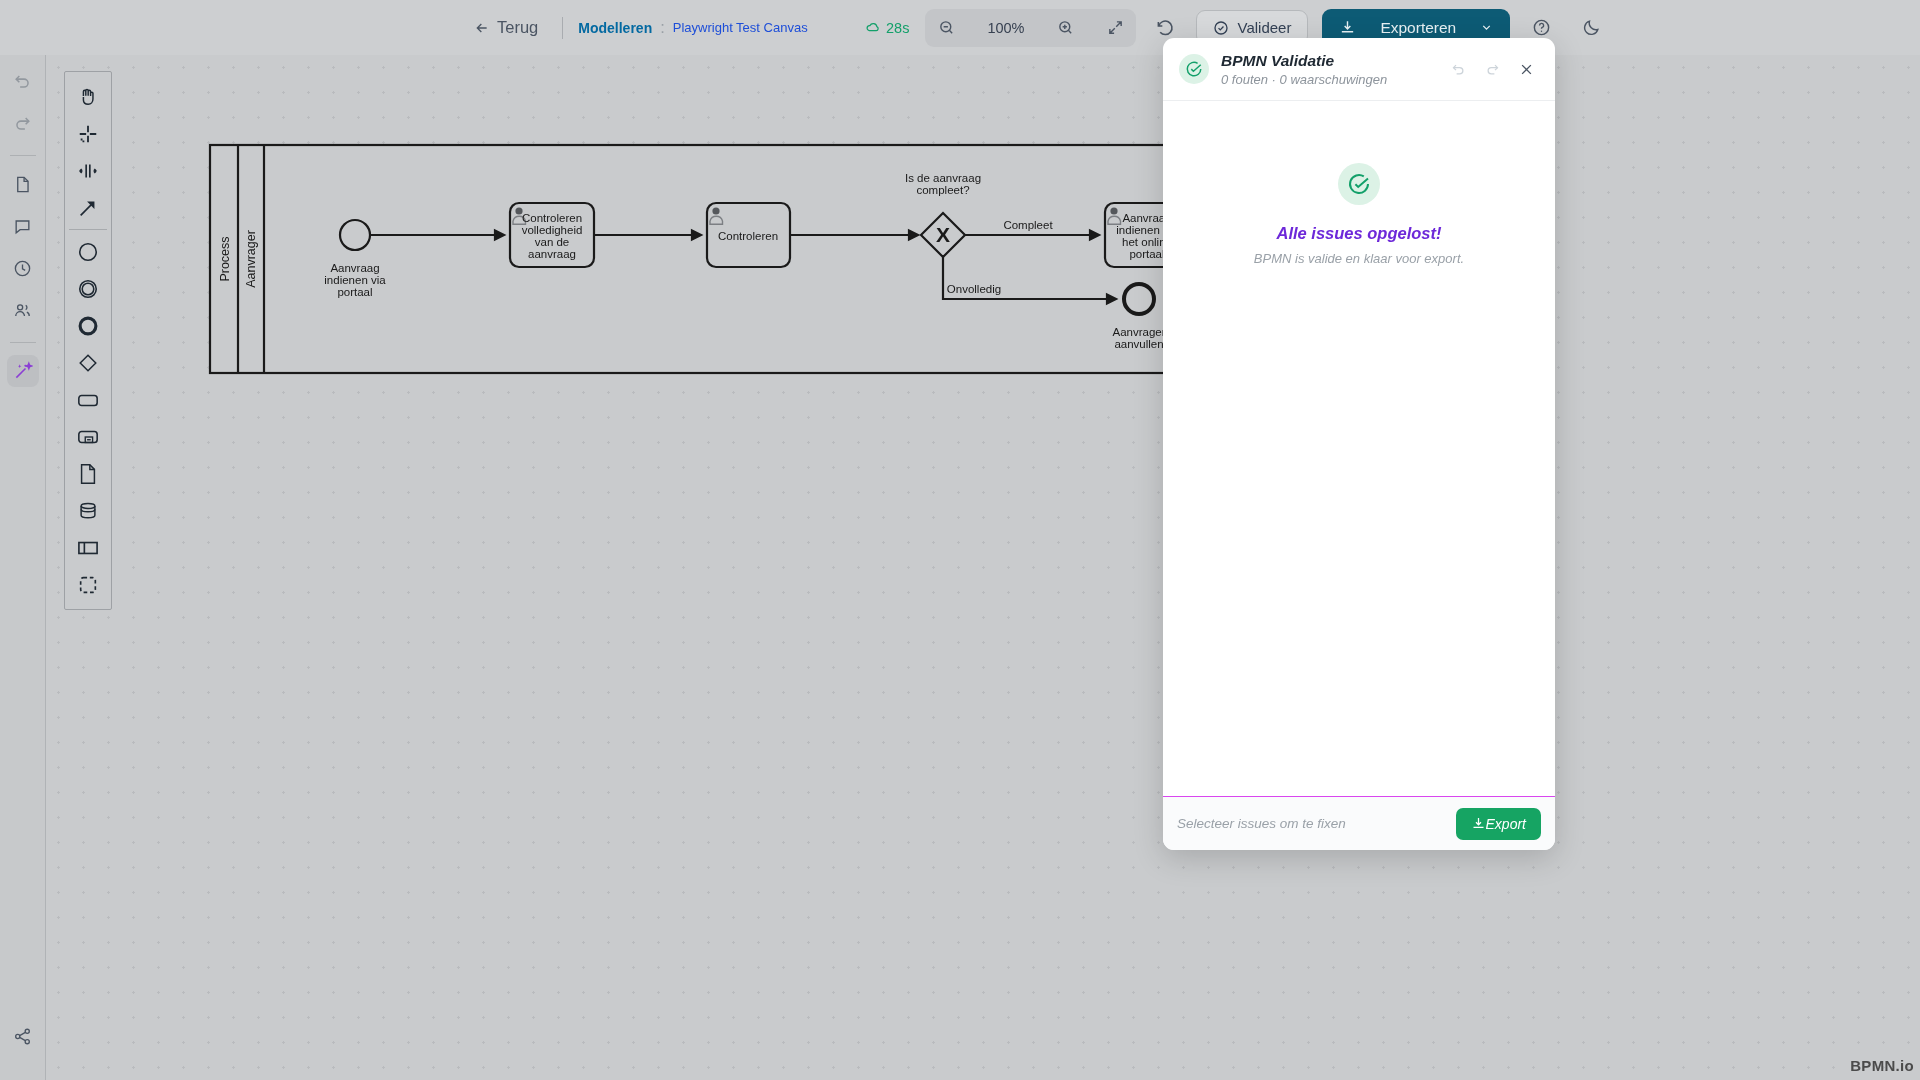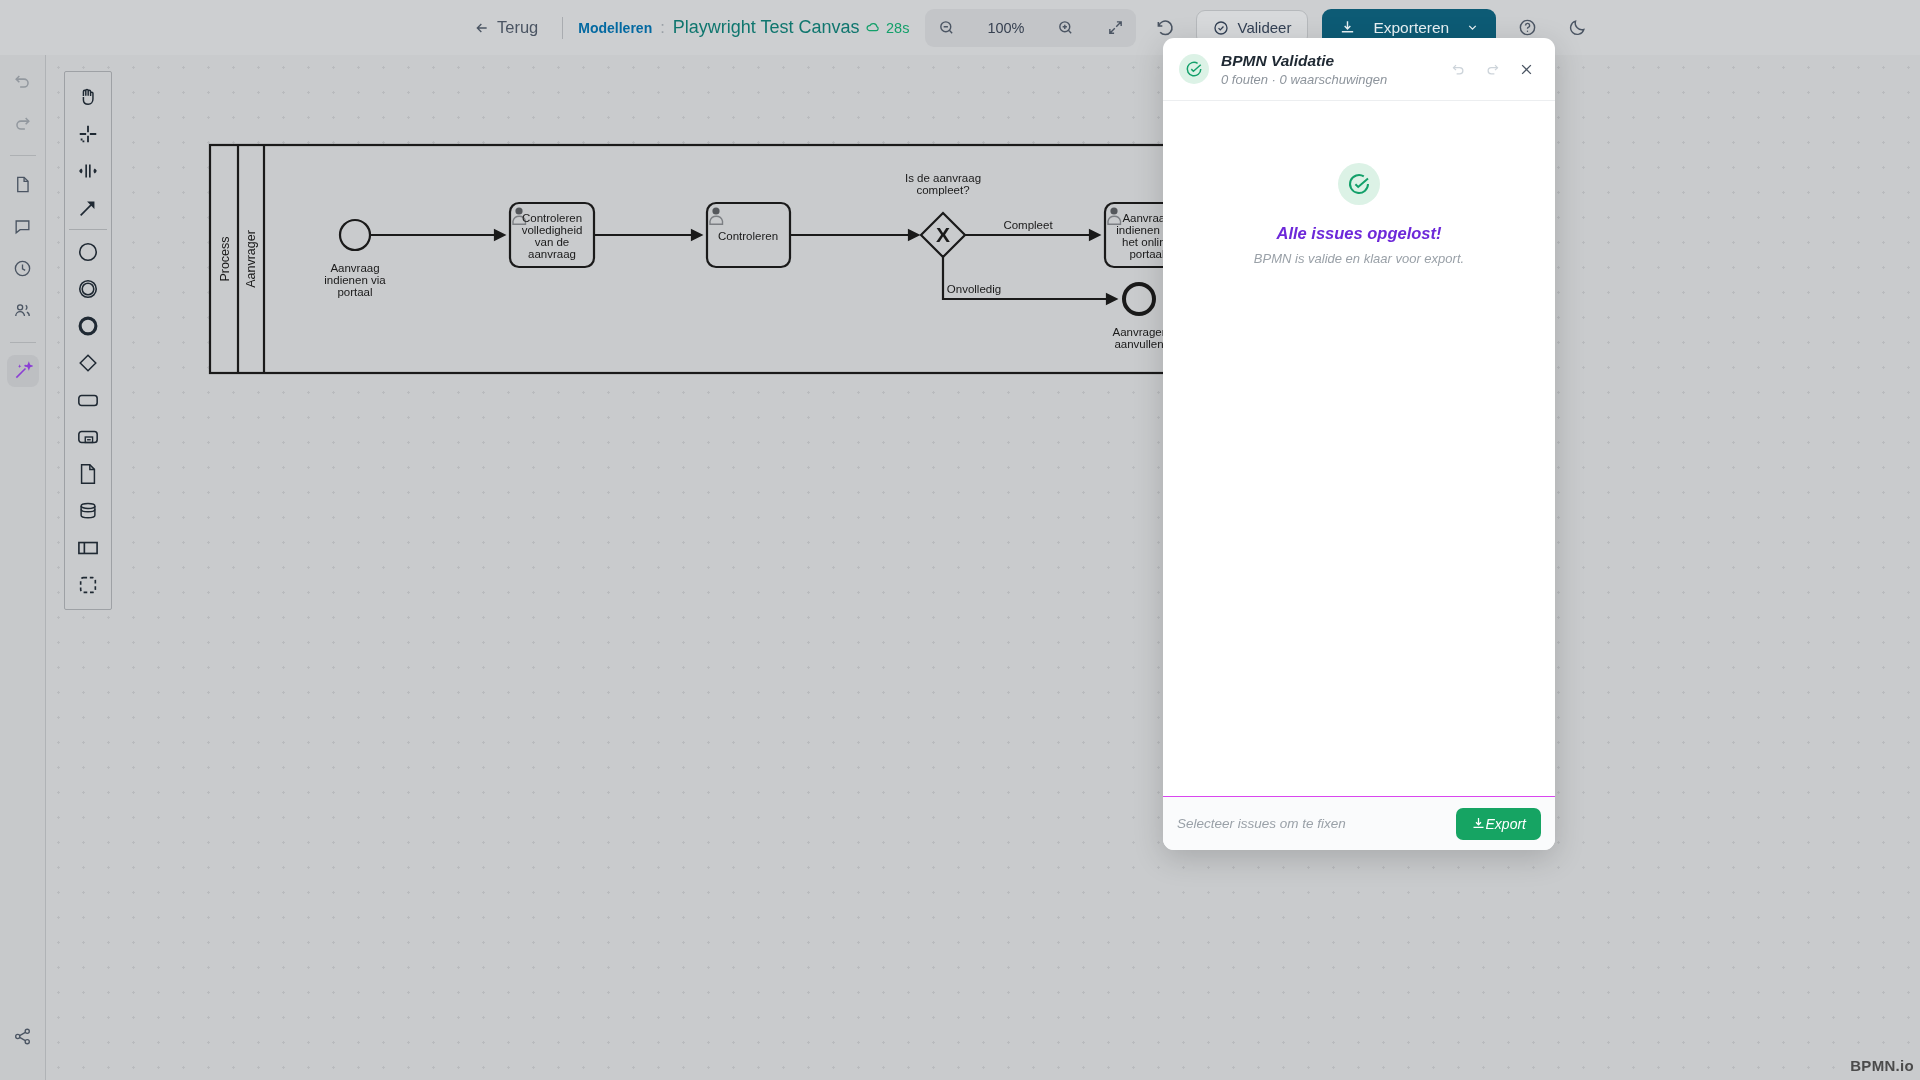--- a/index.html
+++ b/index.html
@@ -23,21 +23,21 @@
     display: flex; align-items: center; gap: 0;
   }
   .back-btn {
     display: flex; align-items: center; gap: 7px;
     color: #4b5563; font-size: 16.5px; padding: 5px 9px;
     border-radius: 7px; cursor: pointer;
   }
   .vsep { width: 1px; height: 22px; background: #a9acb0; margin: 0 15px; }
   .bc-mode { font-size: 14px; font-weight: bold; color: #0369a1; }
   .bc-colon { font-size: 16.5px; color: #9aa0a6; margin: 0 8px; }
-  .bc-name { font-size: 18px; color: #0f766e; }
+  .bc-name { font-size: 13px; color: #1d4ed8; }
 
   .tb-right {
     position: absolute; left: 865px; top: 0; height: 55px;
     display: flex; align-items: center; gap: 0;
   }
   .timer { display: flex; align-items: center; gap: 6px; color: #13a06a; font-size: 14.5px; margin-right: 16px;}
   .zoomgrp {
     display: flex; align-items: center; gap: 20px;
     background: #c3c5c8; border-radius: 9px; padding: 4px 6px;
   }
@@ -46,21 +46,21 @@
     border-radius: 7px; cursor: pointer; color: #4b5563;
   }
   .zoomlabel { font-size: 14.5px; color: #374151; padding: 0 6px; min-width: 44px; text-align: center; cursor: pointer;}
   .reset-btn { margin-left: 14px; }
   .validate-btn {
     display: flex; align-items: center; gap: 8px;
     background: #d7d9db; border: 1px solid #b6b9bc; border-radius: 9px;
     padding: 8px 16px; margin-left: 16px; font-size: 15px; color: #334155; cursor: pointer;
   }
   .export-btn {
-    display: flex; align-items: center; gap: 17px;
+    display: flex; align-items: center; gap: 24px;
     background: #0d5b75; color: #e8f1f4; border-radius: 9px;
     padding: 10px 17px; margin-left: 14px; font-size: 15.5px; cursor: pointer;
   }
   .help-btn { margin-left: 16px; }
   .theme-btn { margin-left: 20px; }
 
   
   .rail {
     position: absolute; left: 0; top: 55px; width: 46px; height: 1025px;
     background: #c7c9cb; border-right: 1px solid #b0b3b6;

